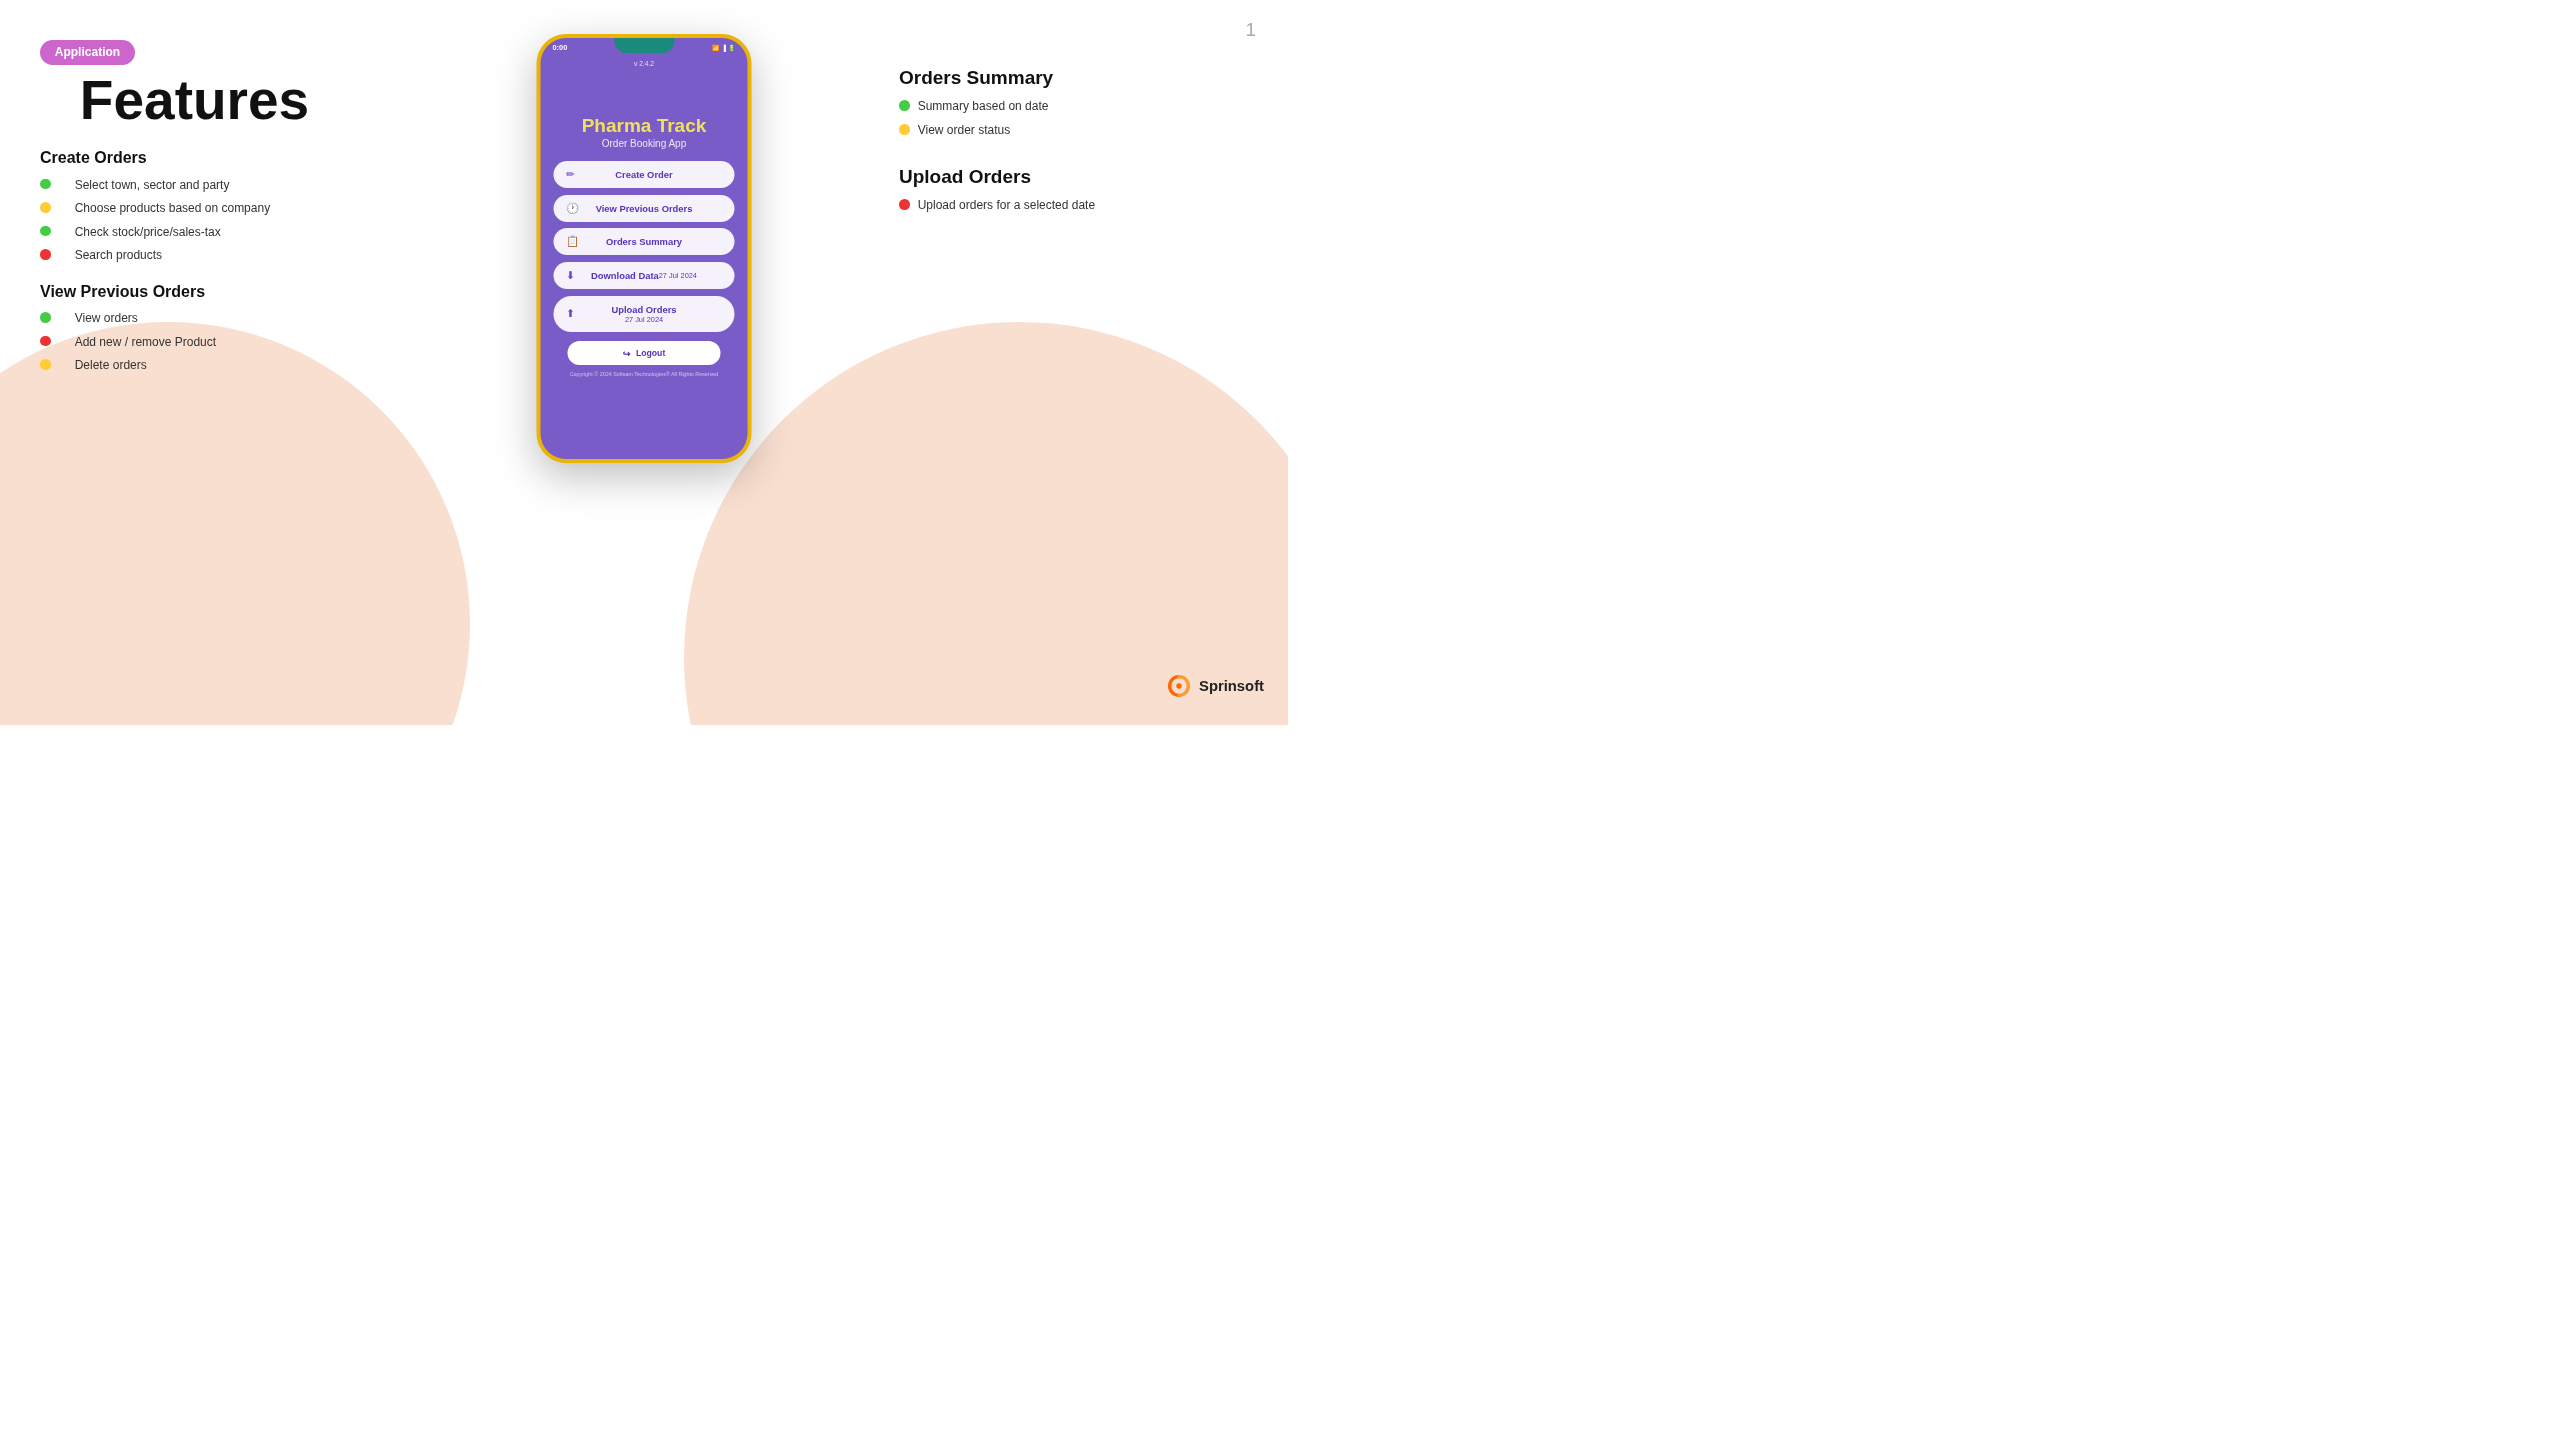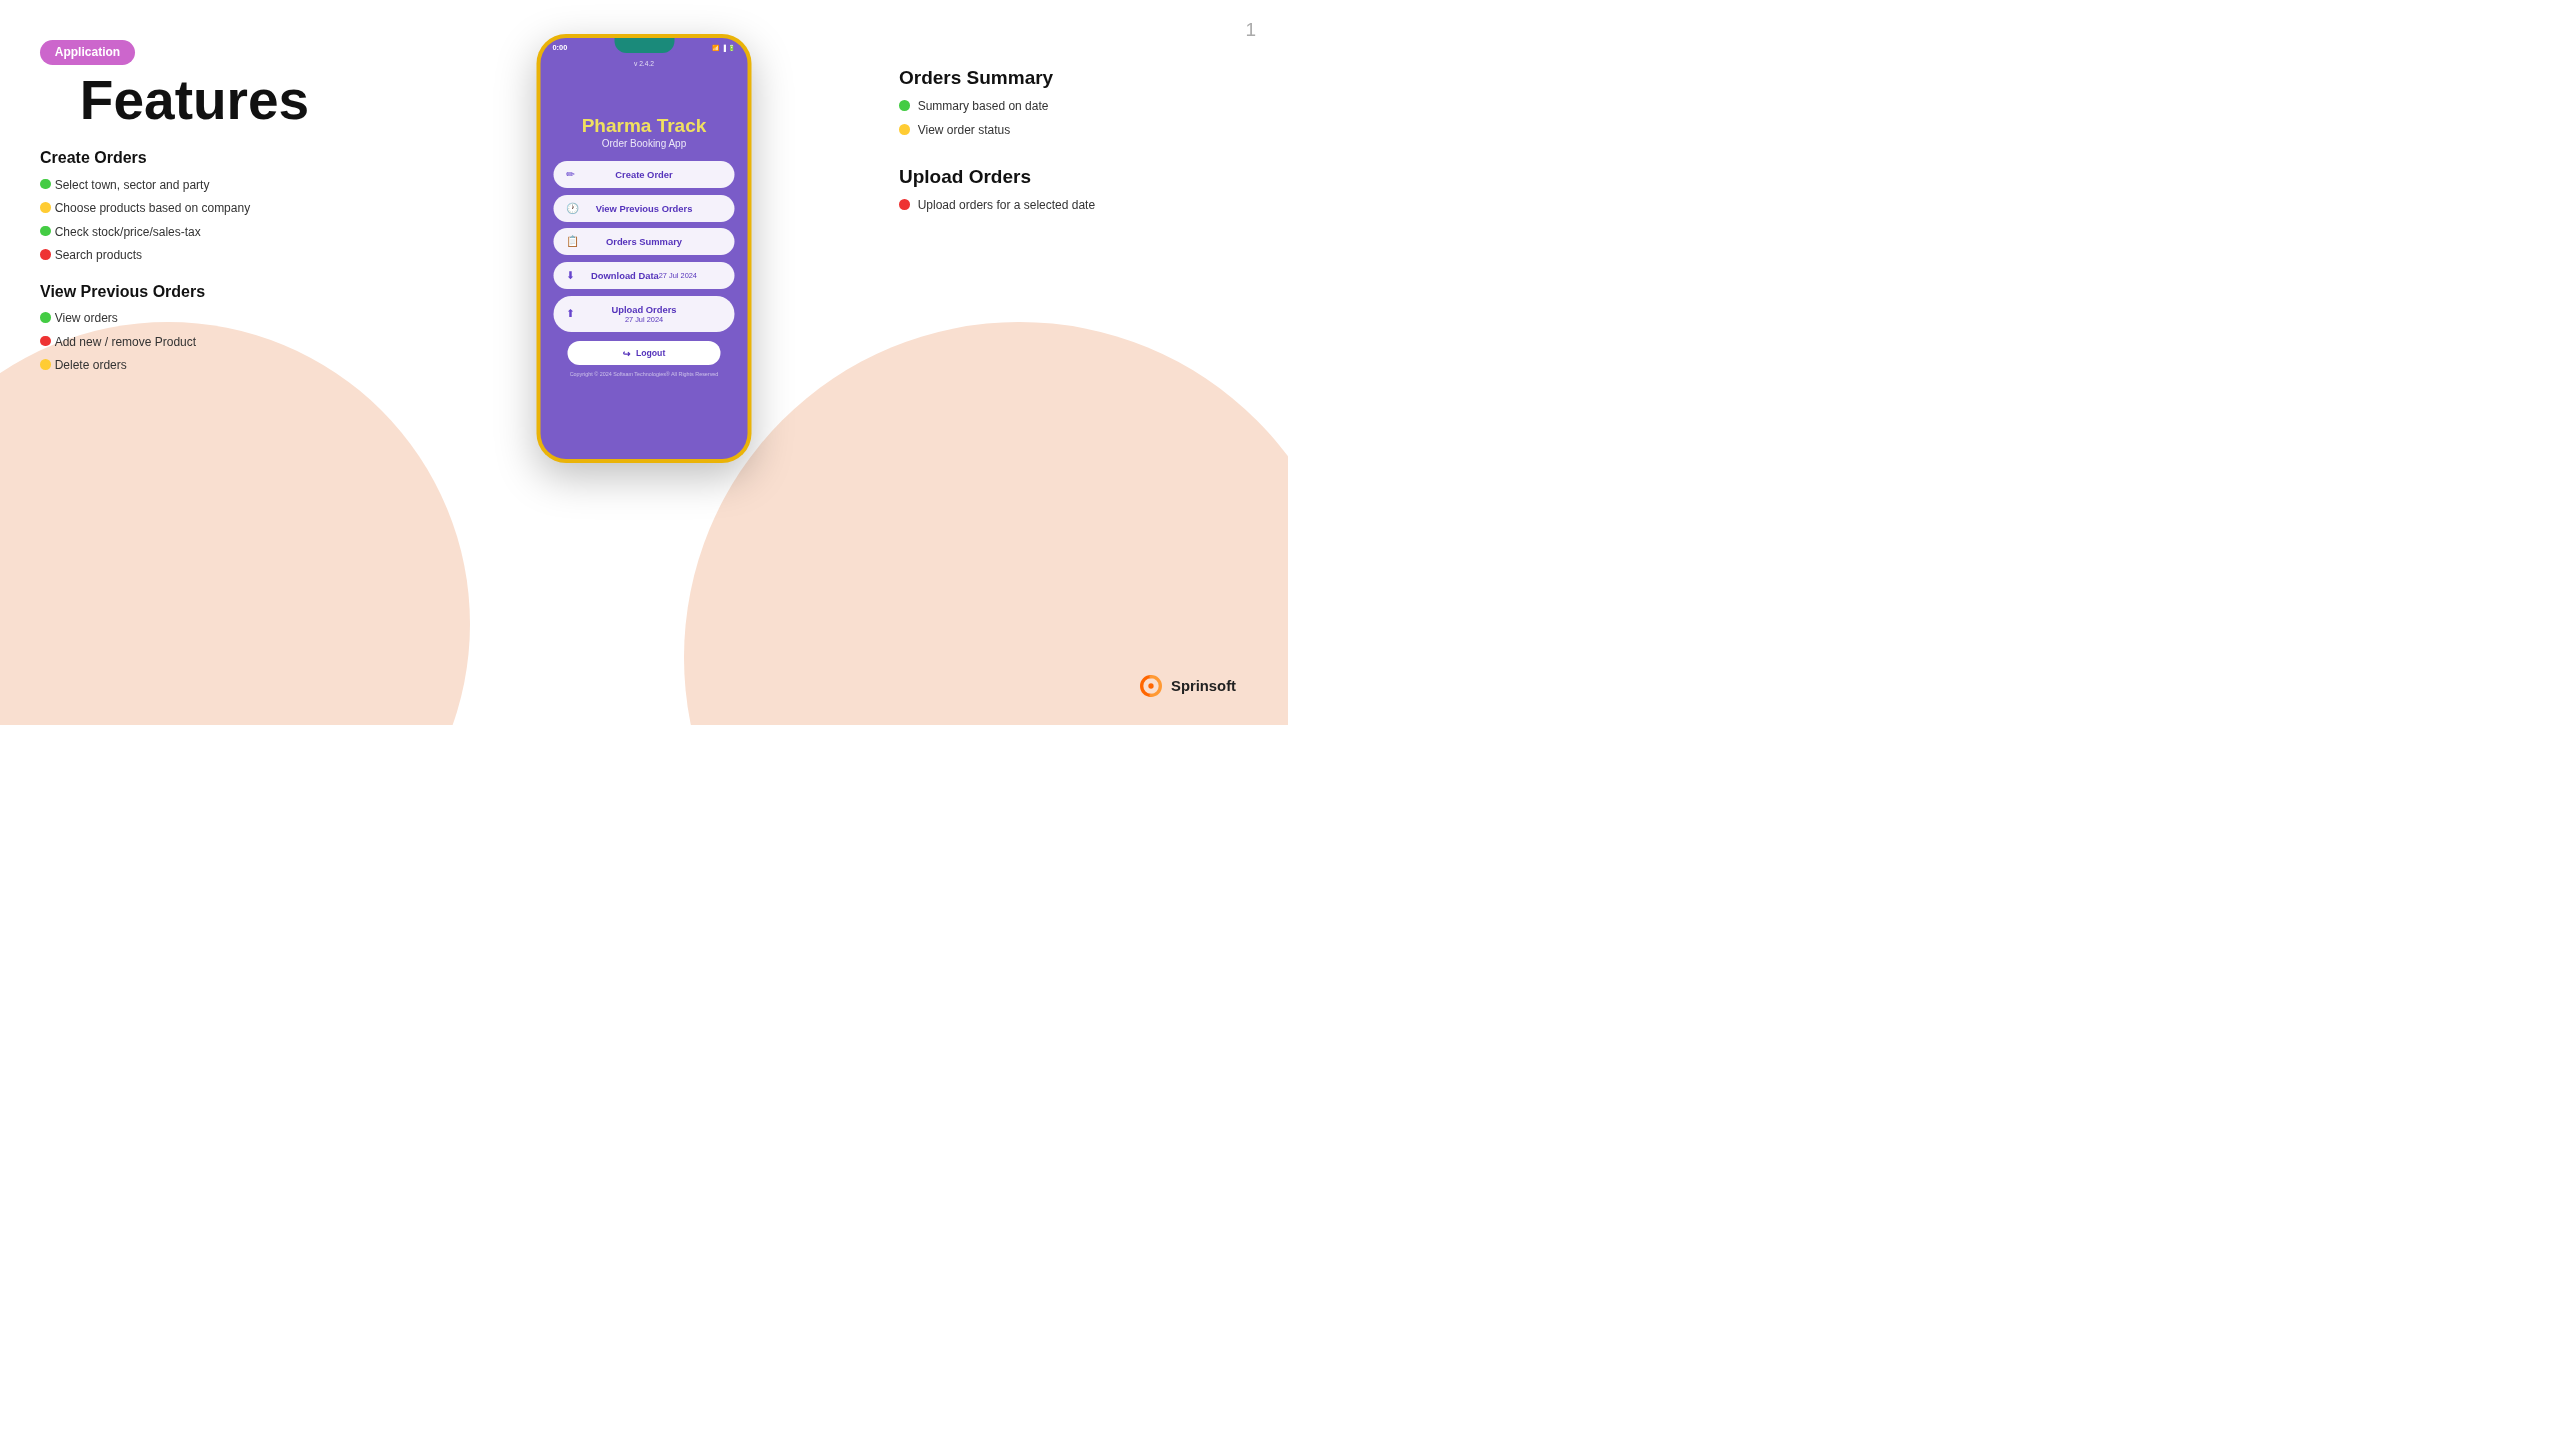--- a/index.html
+++ b/index.html
@@ -81,21 +81,21 @@
     }
 
     .feature-list {
       list-style: none;
       margin-bottom: 19px;
     }
 
     .feature-list li {
       display: flex;
       align-items: flex-start;
-      gap: 4px;
+      gap: 24px;
       font-size: 12px;
       color: #333333;
       margin-bottom: 6.7px;
       line-height: 1.4;
     }
 
     .dot {
       width: 10.7px;
       height: 10.7px;
       border-radius: 50%;
@@ -280,21 +280,21 @@
       color: #333333;
       margin-bottom: 6.7px;
       line-height: 1.4;
       text-align: center;
     }
 
     
     .sprinsoft-logo {
       position: absolute;
       bottom: 27px;
-      right: 52px;
+      right: 24px;
       display: flex;
       align-items: center;
       gap: 8px;
       z-index: 10;
     }
 
     .sprinsoft-icon {
       width: 24px;
       height: 24px;
     }

